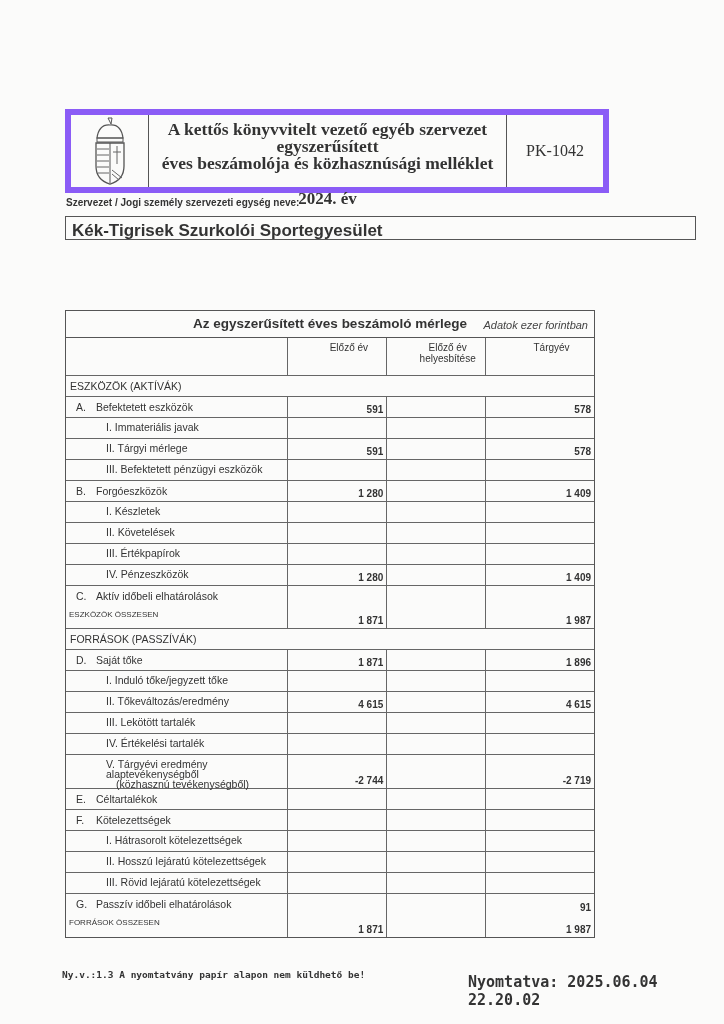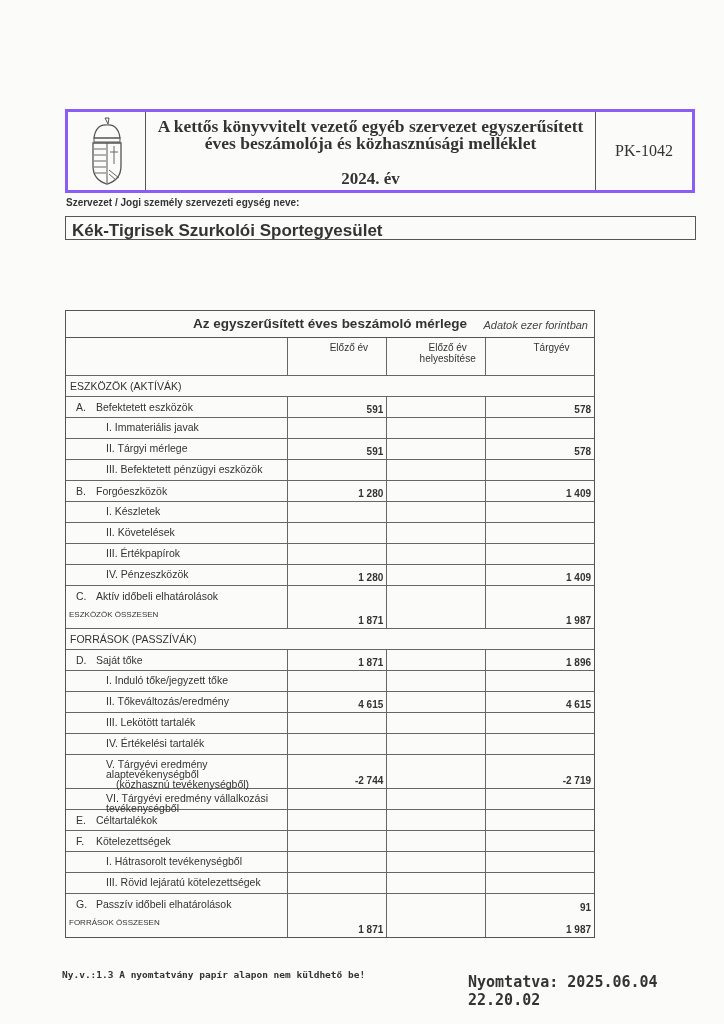--- a/index.html
+++ b/index.html
@@ -1,22 +1,22 @@
 <!DOCTYPE html>
 <html><head>
 <meta charset="utf-8">
 <style>
   html, body { margin: 0; padding: 0; }
   body {
     width: 724px; height: 1024px; background: #fbfbfa; position: relative;
     font-family: "Liberation Sans", sans-serif; color: #2a2a2a; overflow: hidden;
   }
   .header-box {
-    position: absolute; left: 65px; top: 109px; width: 630px; height: 84px;
-    border: 3px solid #8b5cf6; display: flex; box-sizing: border-box;
+    position: absolute; left: 65px; top: 109px; width: 544px; height: 84px;
+    border: 6px solid #8b5cf6; display: flex; box-sizing: border-box;
   }
   .crest-cell { width: 77px; border-right: 1px solid #555; display: flex; align-items: center; justify-content: center; }
   .title-cell {
     flex: 1; border-right: 1px solid #555; text-align: center;
     font-family: "Liberation Serif", serif; font-weight: bold; color: #333;
   }
   .title-line { font-size: 17.5px; line-height: 17px; }
   .title-line.first { margin-top: 6px; }
   .year-line { font-size: 17px; margin-top: 17px; }
   .code-cell {
@@ -378,36 +378,20 @@
         </div>
         <div class="c-val">
           <span class="num"></span>
         </div>
         <div class="c-val last">
           <span class="num">-2 719</span>
         </div>
       </div>
       <div class="row h21">
         <div class="c-label">
-          <span class="lbl-sub">
-            <div>VI. Tárgyévi eredmény vállalkozási tevékenységből</div>
-          </span>
-        </div>
-        <div class="c-val">
-          <span class="num"></span>
-        </div>
-        <div class="c-val">
-          <span class="num"></span>
-        </div>
-        <div class="c-val last">
-          <span class="num"></span>
-        </div>
-      </div>
-      <div class="row h21">
-        <div class="c-label">
           <span class="lbl-letter">E.</span>
           <span class="lbl-main">Céltartalékok</span>
         </div>
         <div class="c-val">
           <span class="num"></span>
         </div>
         <div class="c-val">
           <span class="num"></span>
         </div>
         <div class="c-val last">
@@ -425,21 +409,37 @@
         <div class="c-val">
           <span class="num"></span>
         </div>
         <div class="c-val last">
           <span class="num"></span>
         </div>
       </div>
       <div class="row h21">
         <div class="c-label">
           <span class="lbl-sub">
-            <div>I. Hátrasorolt tevékenységből</div>
+            <div>I. Hátrasorolt kötelezettségek</div>
+          </span>
+        </div>
+        <div class="c-val">
+          <span class="num"></span>
+        </div>
+        <div class="c-val">
+          <span class="num"></span>
+        </div>
+        <div class="c-val last">
+          <span class="num"></span>
+        </div>
+      </div>
+      <div class="row h21">
+        <div class="c-label">
+          <span class="lbl-sub">
+            <div>II. Hosszú lejáratú kötelezettségek</div>
           </span>
         </div>
         <div class="c-val">
           <span class="num"></span>
         </div>
         <div class="c-val">
           <span class="num"></span>
         </div>
         <div class="c-val last">
           <span class="num"></span>

